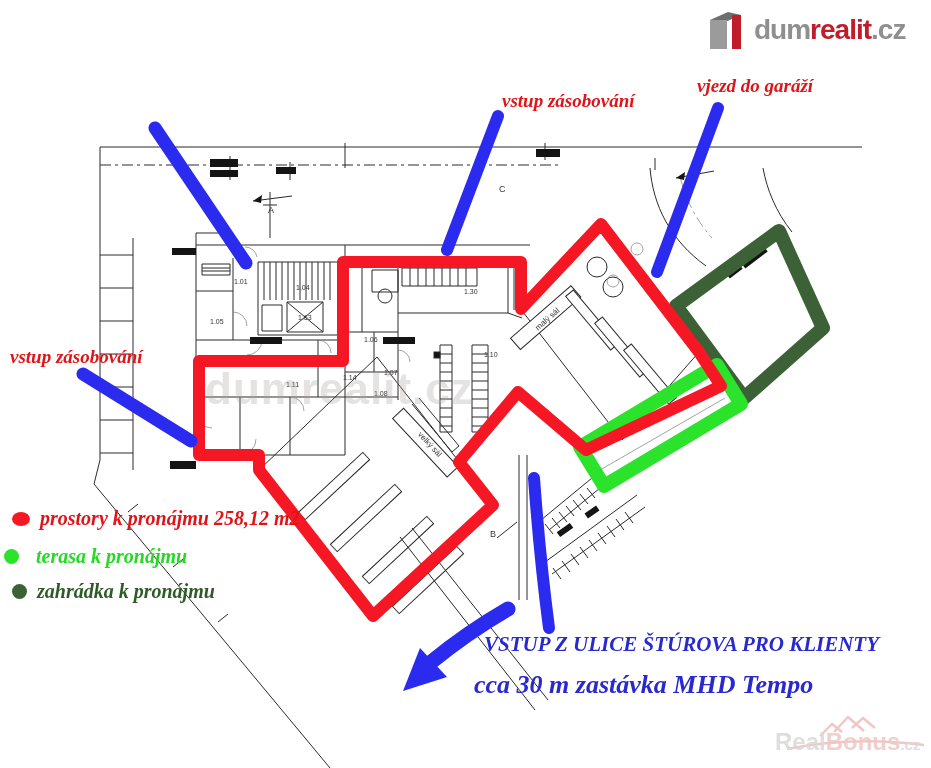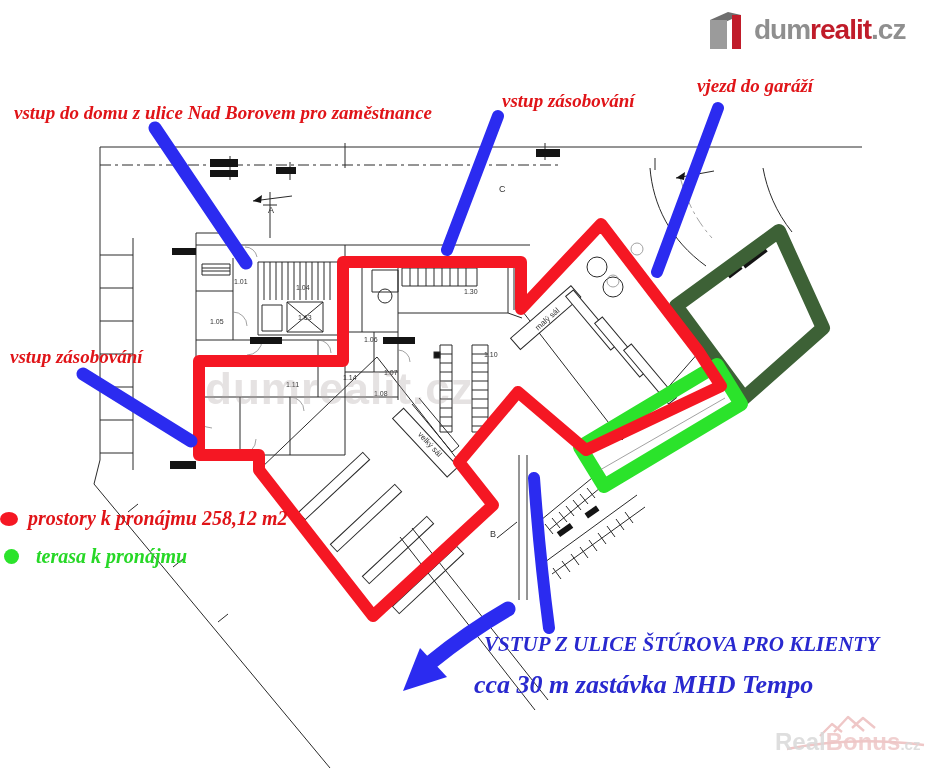--- a/index.html
+++ b/index.html
@@ -214,34 +214,37 @@
     <path class="ov-arrow" d="M498,116 L447,250" stroke="#2b2bf0" stroke-width="12"></path>
     <path class="ov-arrow" d="M718,108 L657,272" stroke="#2b2bf0" stroke-width="12"></path>
     <path class="ov-arrow" d="M83,374 L191,441" stroke="#2b2bf0" stroke-width="13"></path>
     <path class="ov-arrow" d="M534,478 Q540,560 549,628" stroke="#2b2bf0" stroke-width="12"></path>
     <path class="ov-arrow" d="M508,609 Q468,632 430,663" stroke="#2b2bf0" stroke-width="15"></path>
     <polygon points="403,691 420,648 447,677" fill="#2b2bf0"></polygon>
   </svg>
 
   <div id="wm-center">dumrealit.cz</div>
 
-  <div class="ann c-red sz19" style="left:14px;top:102px;">vstup do domu z ulice Nad Borovem pro zaměstnance</div>
   <div class="ann c-red sz19" style="left:502px;top:90px;">vstup zásobování</div>
   <div class="ann c-red sz19" style="left:697px;top:75px;text-align:center;">vjezd do garáží</div>
   <div class="ann c-red sz19" style="left:10px;top:346px;">vstup zásobování</div>
   <div class="ann c-blue sz21" style="left:484px;top:632px;">VSTUP Z ULICE ŠTÚROVA PRO KLIENTY</div>
   <div class="ann c-blue sz20" style="left:474px;top:670px;">cca 30 m zastávka MHD Tempo</div>
 
-  <div class="legend-row" style="left:0;top:507px;">
+  <div class="legend-row" style="left:12px;top:507px;">
     <span class="dot dot-red"></span>
     <span class="legend-label c-red">prostory k pronájmu 258,12 m2</span>
   </div>
   <div class="legend-row" style="left:4px;top:545px;text-align:right;">
     <span class="dot dot-green"></span>
     <span class="legend-label ml2 c-green">terasa k pronájmu</span>
+  </div>
+  <div class="legend-row" style="left:12px;top:580px;">
+    <span class="dot dot-dark"></span>
+    <span class="legend-label c-dark">zahrádka k pronájmu</span>
   </div>
 
   <div id="logo">
     <svg width="38" height="42" viewBox="0 0 38 42">
       <polygon points="2,11 20,3 33,6 15,14" fill="#6e6e6e"></polygon>
       <rect x="2" y="11" width="17" height="29" fill="#9b9b9b"></rect>
       <rect x="24" y="6" width="9" height="34" fill="#c01c2a"></rect>
     </svg>
     <div id="logo-text">
       <span class="lg-gray">dum</span><span class="lg-red">realit</span><span class="lg-gray">.cz</span>

